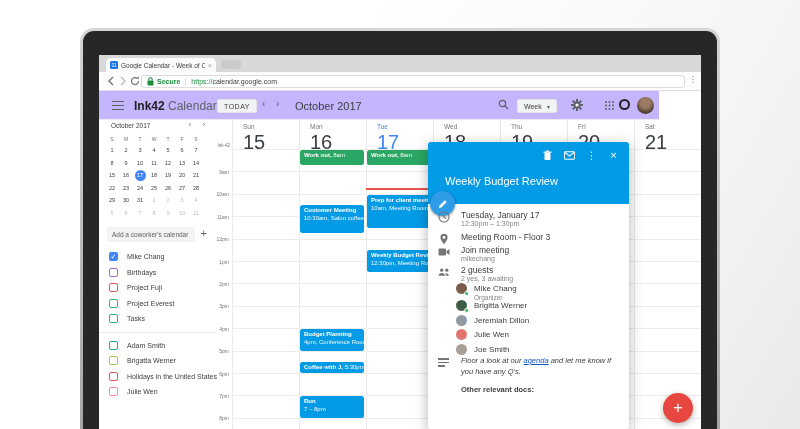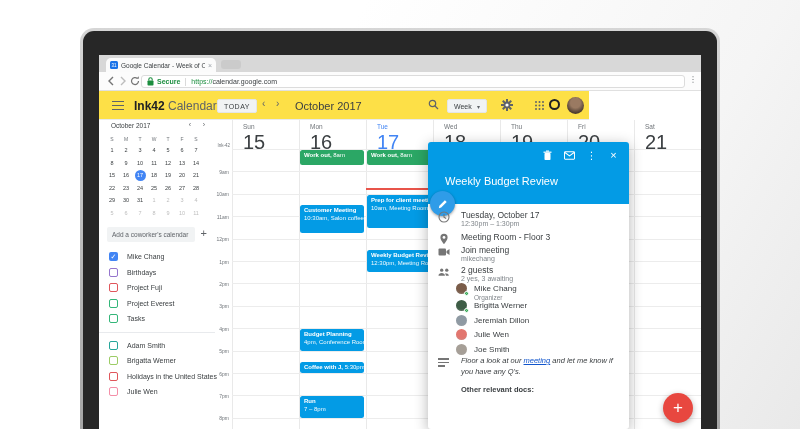--- a/index.html
+++ b/index.html
@@ -30,21 +30,21 @@
   .navic { position:absolute; top:3px; width:12px; height:12px; }
   .urlbar { position:absolute; left:42px; top:3px; width:544px; height:13px; background:#fff;
             border:1px solid #dcdcdc; border-radius:3px; display:flex; align-items:center; padding:0 5px; gap:3px; }
   .secure { color:#1b8e3e; font-size:7px; font-weight:bold; }
   .url-sep { width:1px; height:8px; background:#dadada; margin:0 2px; }
   .url { font-size:7px; color:#3c4043; }
   .url .scheme { color:#1b8e3e; }
   .kebab { position:absolute; right:4px; top:4px; font-size:8px; color:#5f6368; letter-spacing:0; line-height:1; }
 
   
-  .appheader { position:absolute; left:0; top:36px; width:490px; height:29px; background:#fde047;
+  .appheader { position:absolute; left:0; top:36px; width:560px; height:29px; background:#c4b5fd;
                border-bottom:1px solid #e8eaed; }
   .burger { position:absolute; left:13px; top:10px; width:12px; height:9px;
             border-top:1.5px solid #5f6368; border-bottom:1.5px solid #5f6368; }
   .burger::after { content:""; position:absolute; left:0; top:2.5px; width:12px; height:1.5px; background:#5f6368; }
   .logo { position:absolute; left:35px; top:8px; font-size:12px; color:#5f6368; }
   .logo b { color:#202124; }
   .chip { position:absolute; top:8px; height:14px; background:#f1f3f4; border:1px solid #e3e5e8;
           border-radius:2px; font-size:7px; color:#3c4043; display:flex; align-items:center; padding:0 6px; }
   .chip.today { left:118px; letter-spacing:.5px; }
   .navarrow { position:absolute; top:7px; font-size:10px; color:#5f6368; }
@@ -513,21 +513,21 @@
         <svg width="10" height="10" viewBox="0 0 10 10">
             <path d="M0.8 9.2l0.6-2.4 5.5-5.5 1.8 1.8-5.5 5.5z" fill="#fff"></path>
           </svg>
       </div>
 
       <div class="prow" style="top:68px">
         <svg class="pic" viewBox="0 0 12 12">
             <circle cx="6" cy="6" r="5" fill="none" stroke="#757575" stroke-width="1.1"></circle>
             <path d="M6 3v3.2l2.2 1.3" fill="none" stroke="#757575" stroke-width="1.1"></path>
           </svg>
-        <span class="ptxt">Tuesday, October 17</span>
+        <span class="ptxt">Tuesday, January 17</span>
         <span class="psub">12:30pm – 1:30pm</span>
       </div>
       <div class="prow" style="top:90px">
         <svg class="pic" viewBox="0 0 12 12">
             <path d="M6 0.8a3.6 3.6 0 0 1 3.6 3.6C9.6 7 6 11 6 11S2.4 7 2.4 4.4A3.6 3.6 0 0 1 6 0.8z" fill="#757575"></path>
             <circle cx="6" cy="4.4" r="1.4" fill="#fff"></circle>
           </svg>
         <span class="ptxt">Meeting Room - Floor 3</span>
       </div>
       <div class="prow" style="top:103px">
@@ -586,21 +586,21 @@
             </span>
           </div>
         </div>
 
       <div class="desclines" style="top:216px">
           <i></i>
           <i></i>
           <i style="width:7px"></i>
         </div>
       <div class="descbody" style="top:214px">
-        <div class="it"><span>Floor a look at our </span><span class="plink">meeting</span><span> and let me know if you have any Q's.</span></div>
+        <div class="it"><span>Floor a look at our </span><span class="plink">agenda</span><span> and let me know if you have any Q's.</span></div>
         <div class="docs"><b>Other relevant docs:</b>
           
         </div>
       </div>
     </div>
 
     <div class="fab">+</div>
   </div>
 </div>
 

